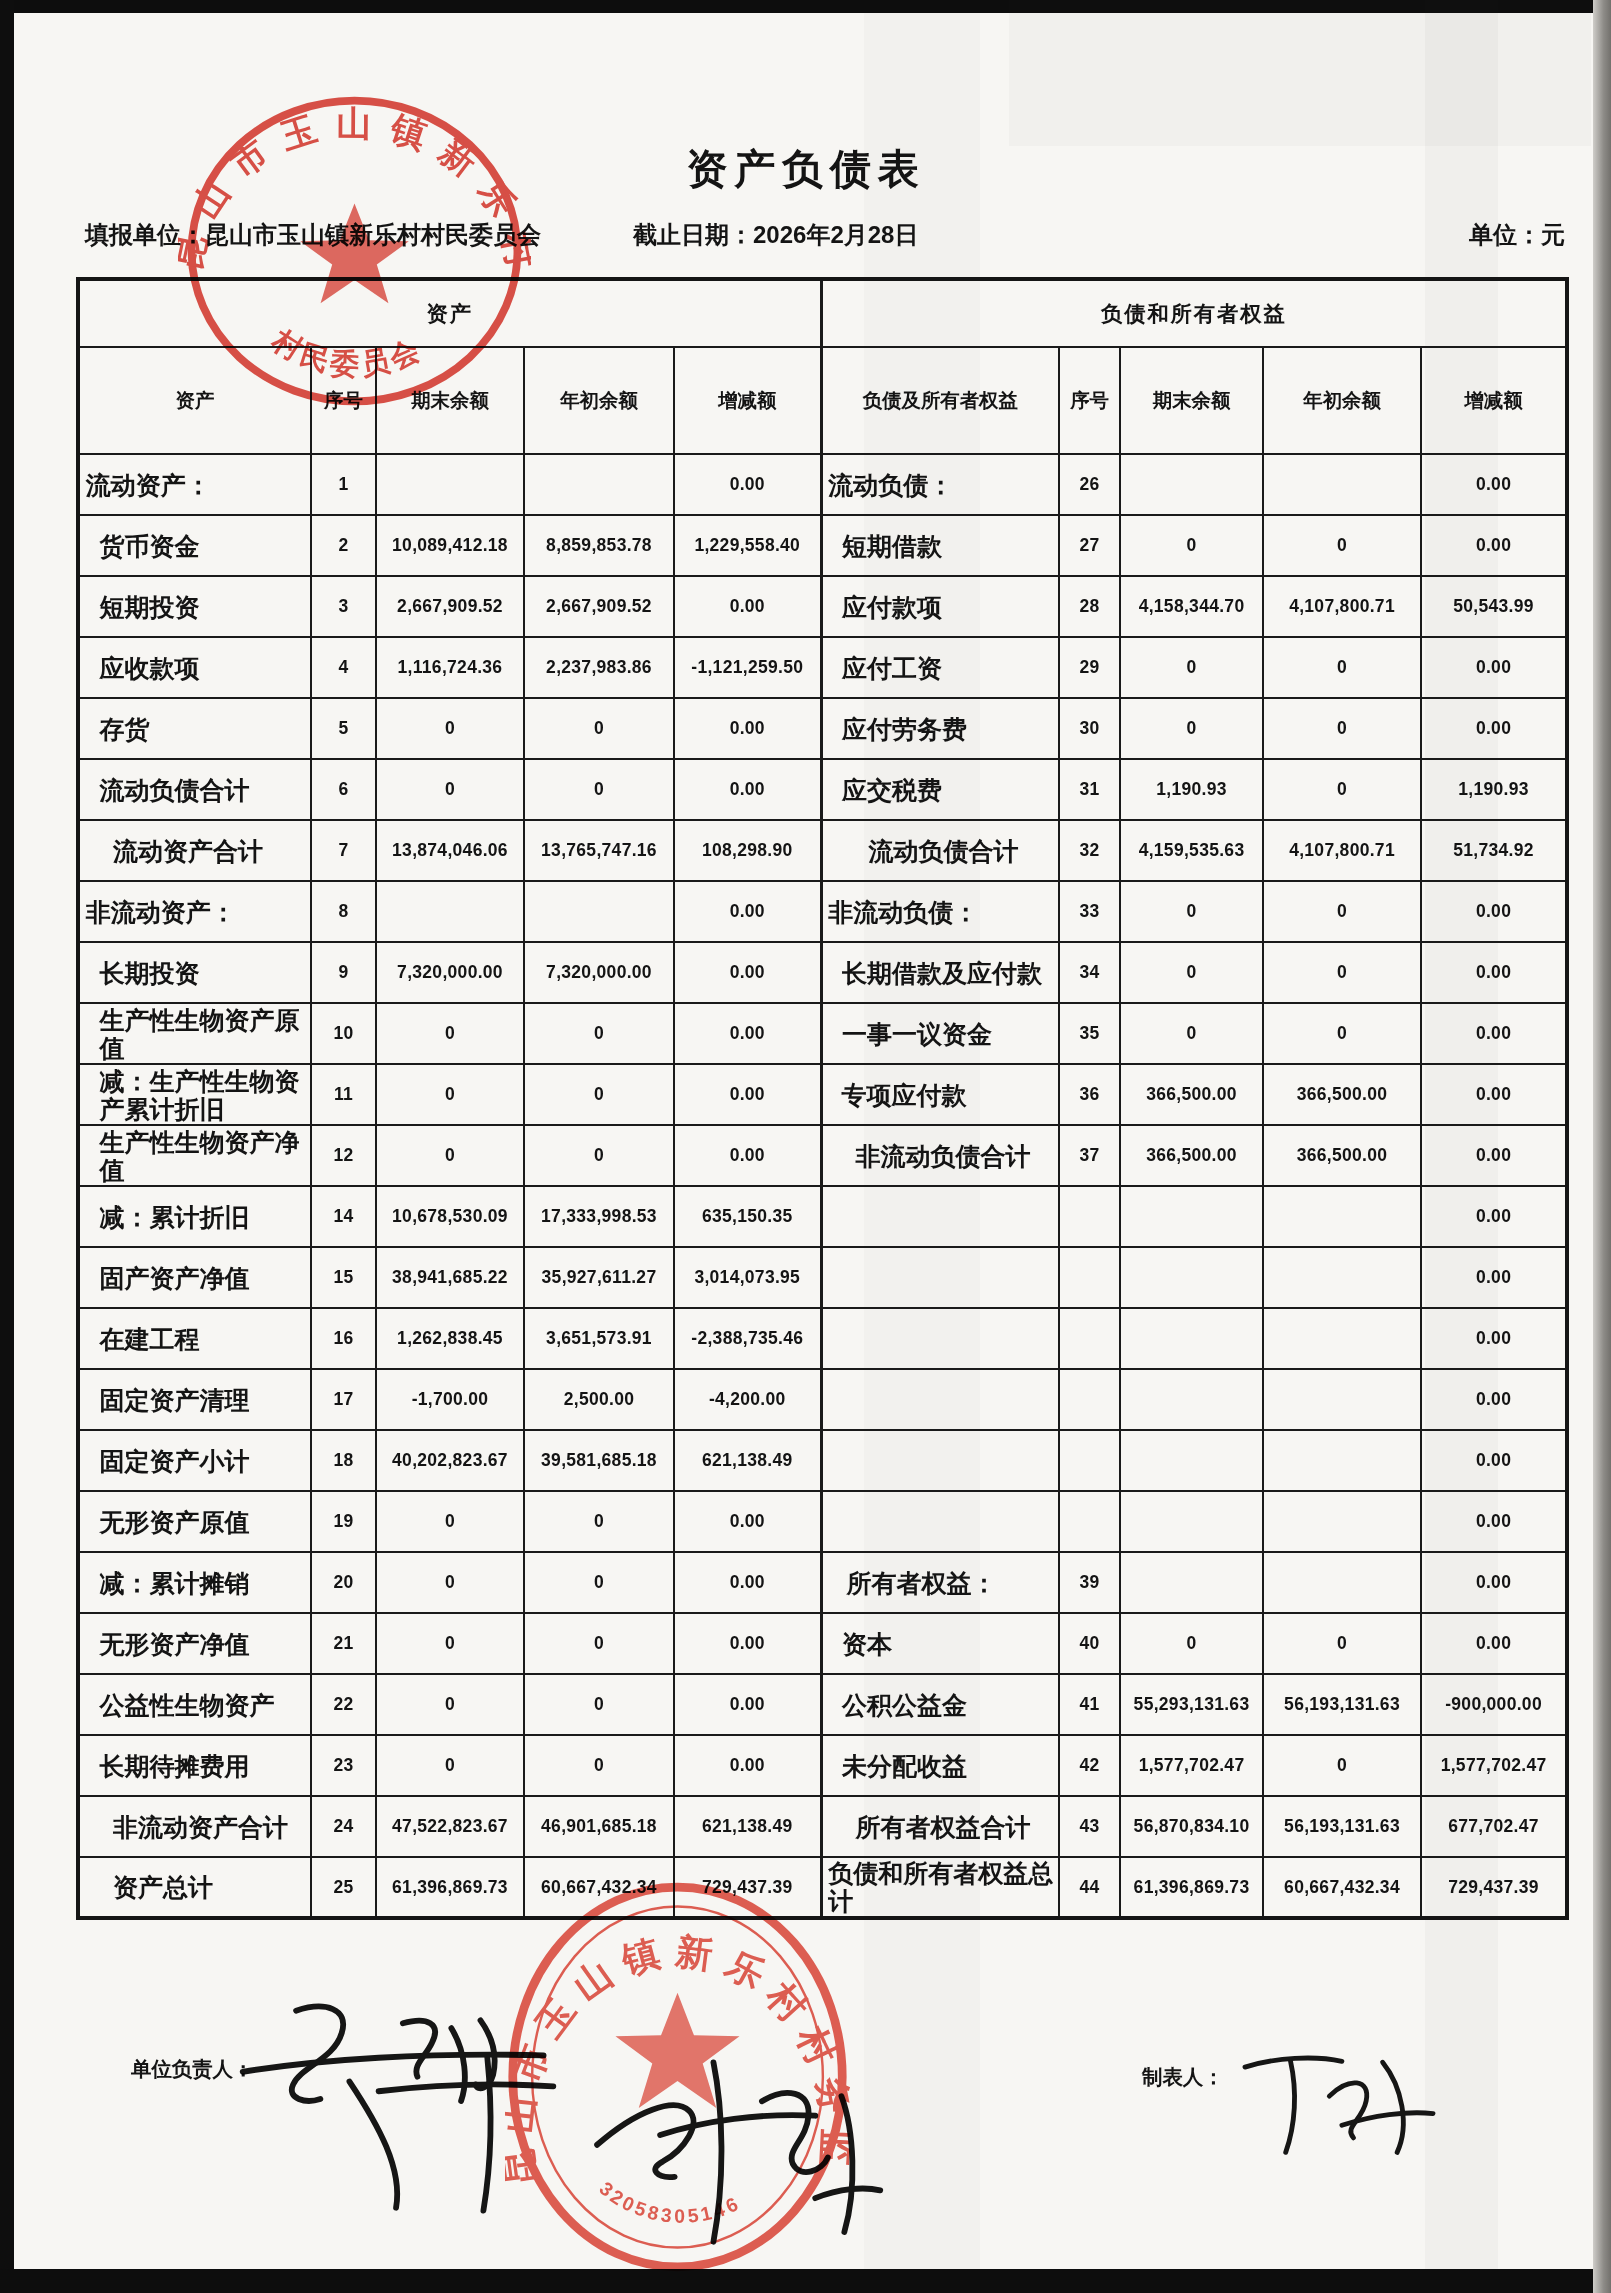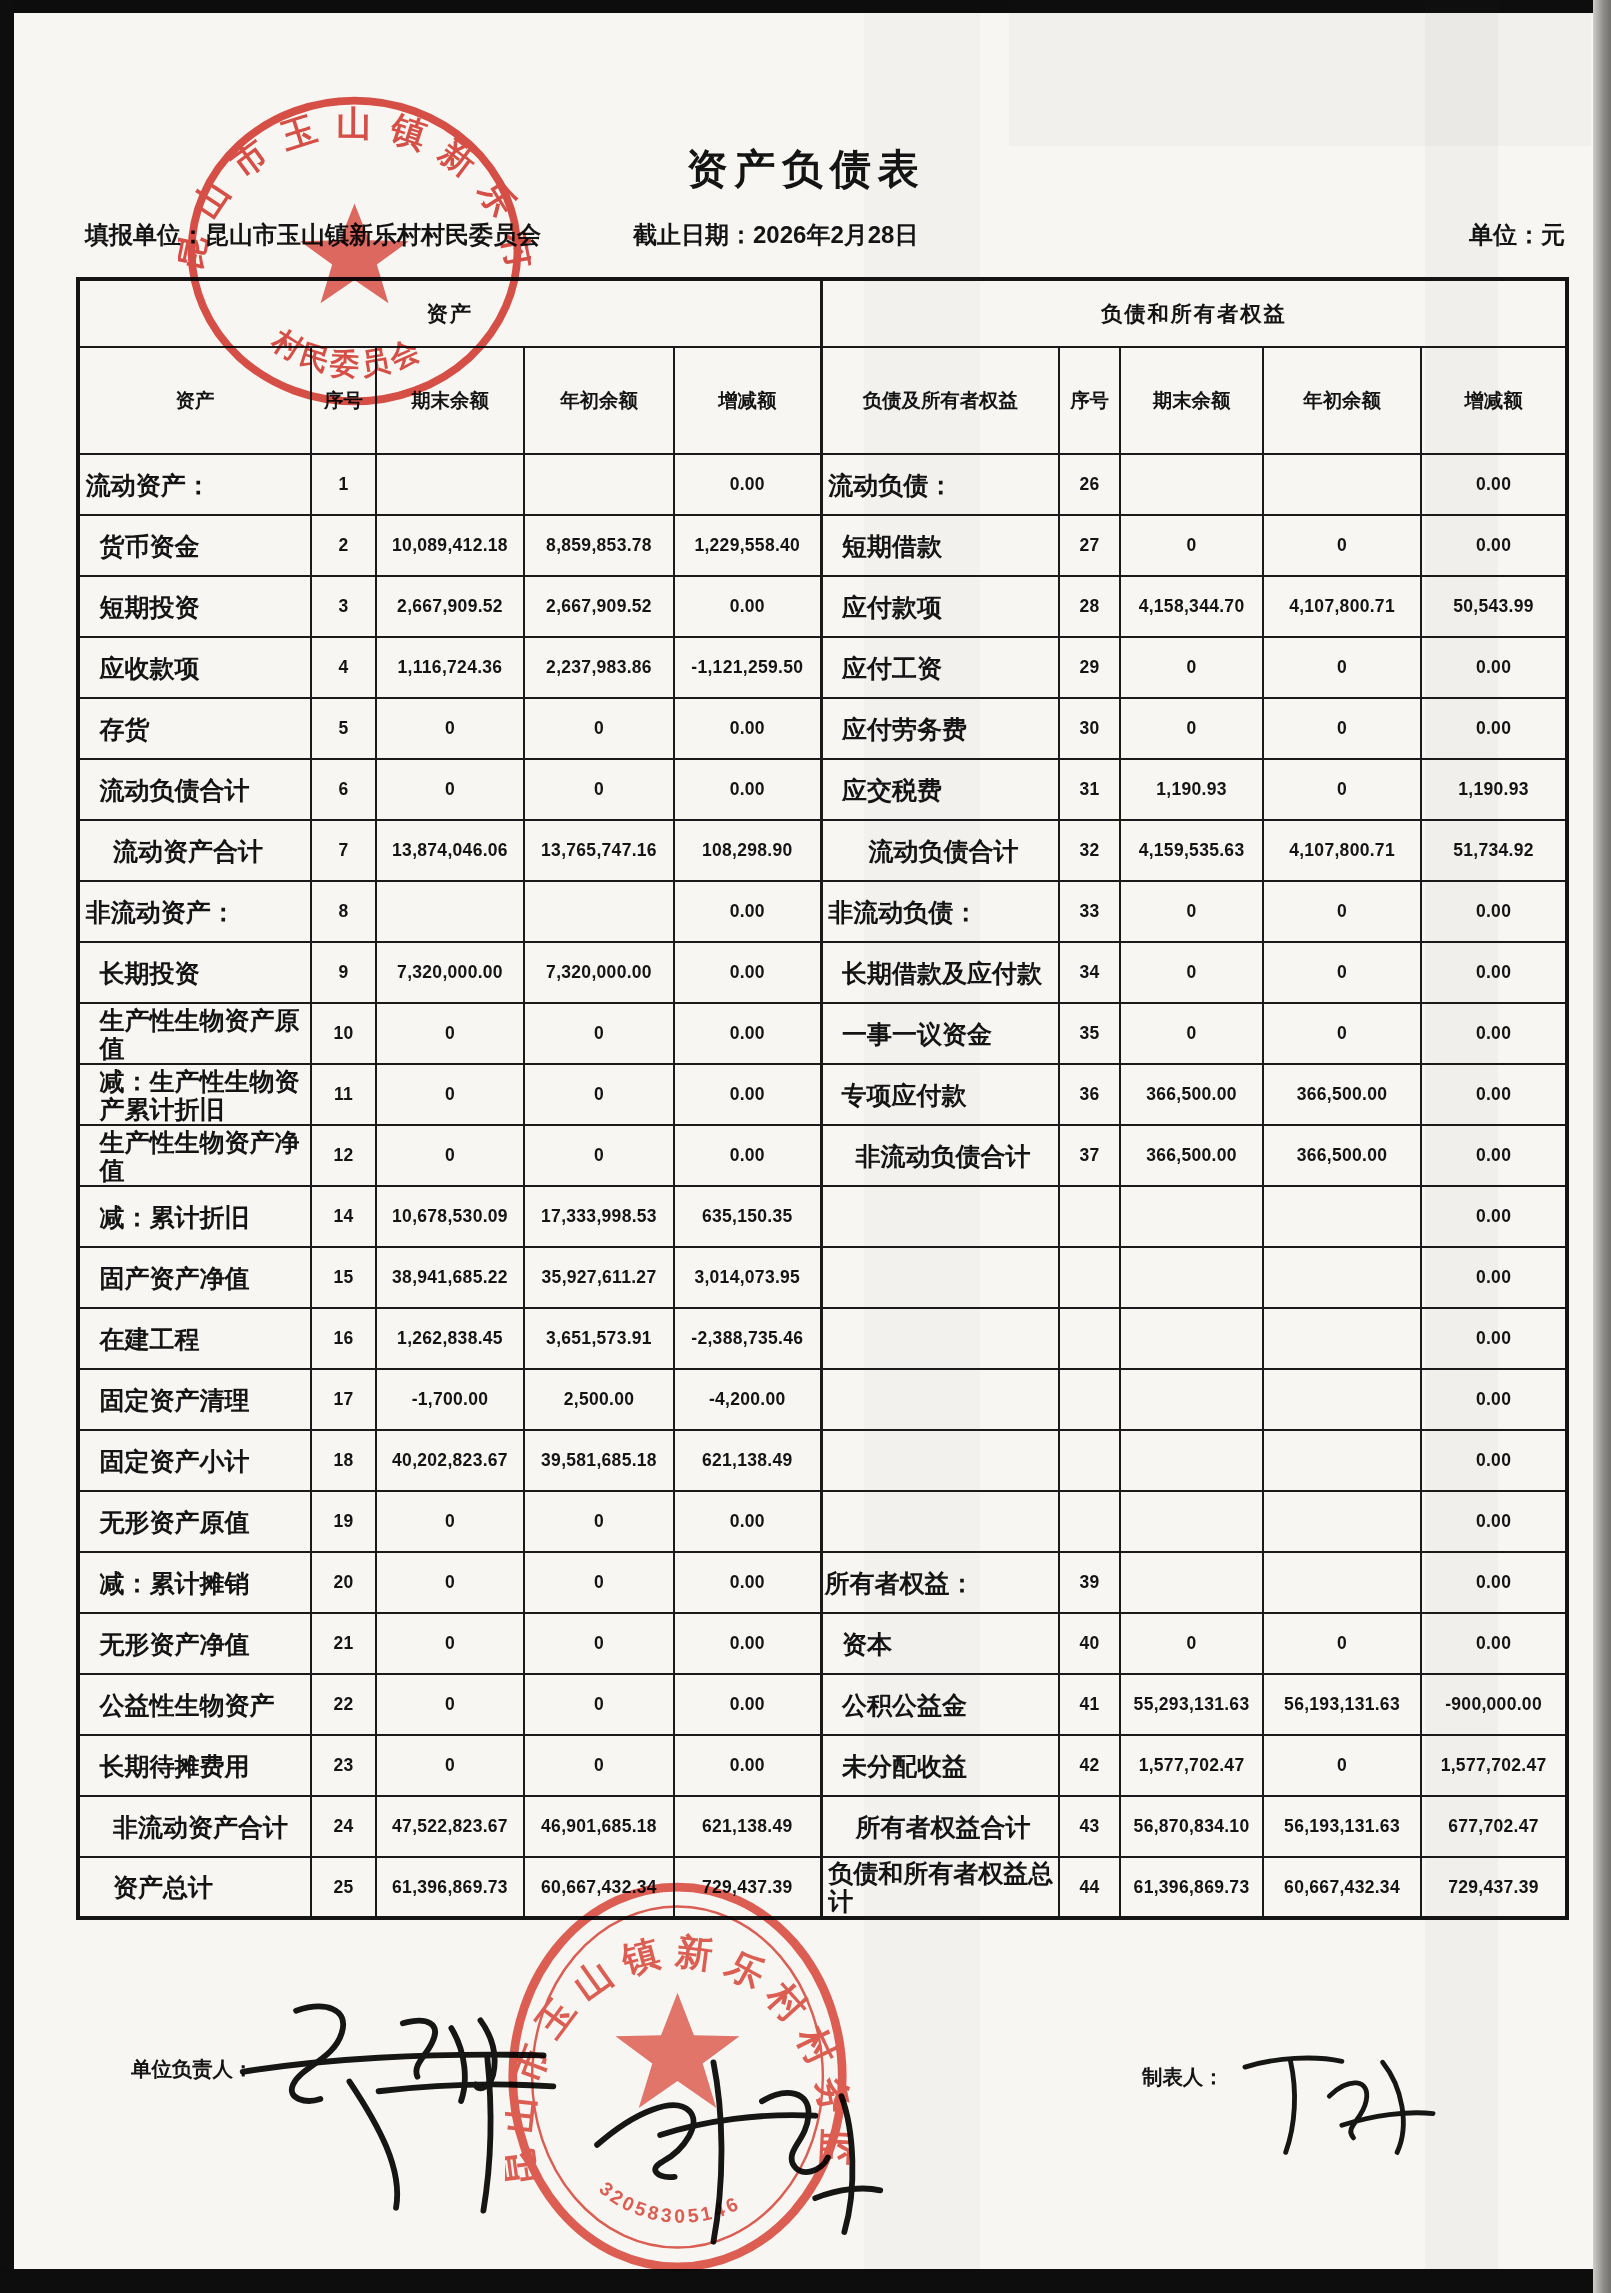--- a/index.html
+++ b/index.html
@@ -314,21 +314,21 @@
         <td class="num"></td>
         <td class="num"></td>
         <td class="num">0.00</td>
       </tr>
       <tr>
         <td class="lbl" style="padding-left: 19.4px;">减：累计摊销</td>
         <td class="num">20</td>
         <td class="num">0</td>
         <td class="num">0</td>
         <td class="num">0.00</td>
-        <td class="lbl mid" style="padding-left: 2px;">所有者权益：</td>
+        <td class="lbl mid" style="padding-left: 24px;">所有者权益：</td>
         <td class="num">39</td>
         <td class="num"></td>
         <td class="num"></td>
         <td class="num">0.00</td>
       </tr>
       <tr>
         <td class="lbl" style="padding-left: 19.4px;">无形资产净值</td>
         <td class="num">21</td>
         <td class="num">0</td>
         <td class="num">0</td>

